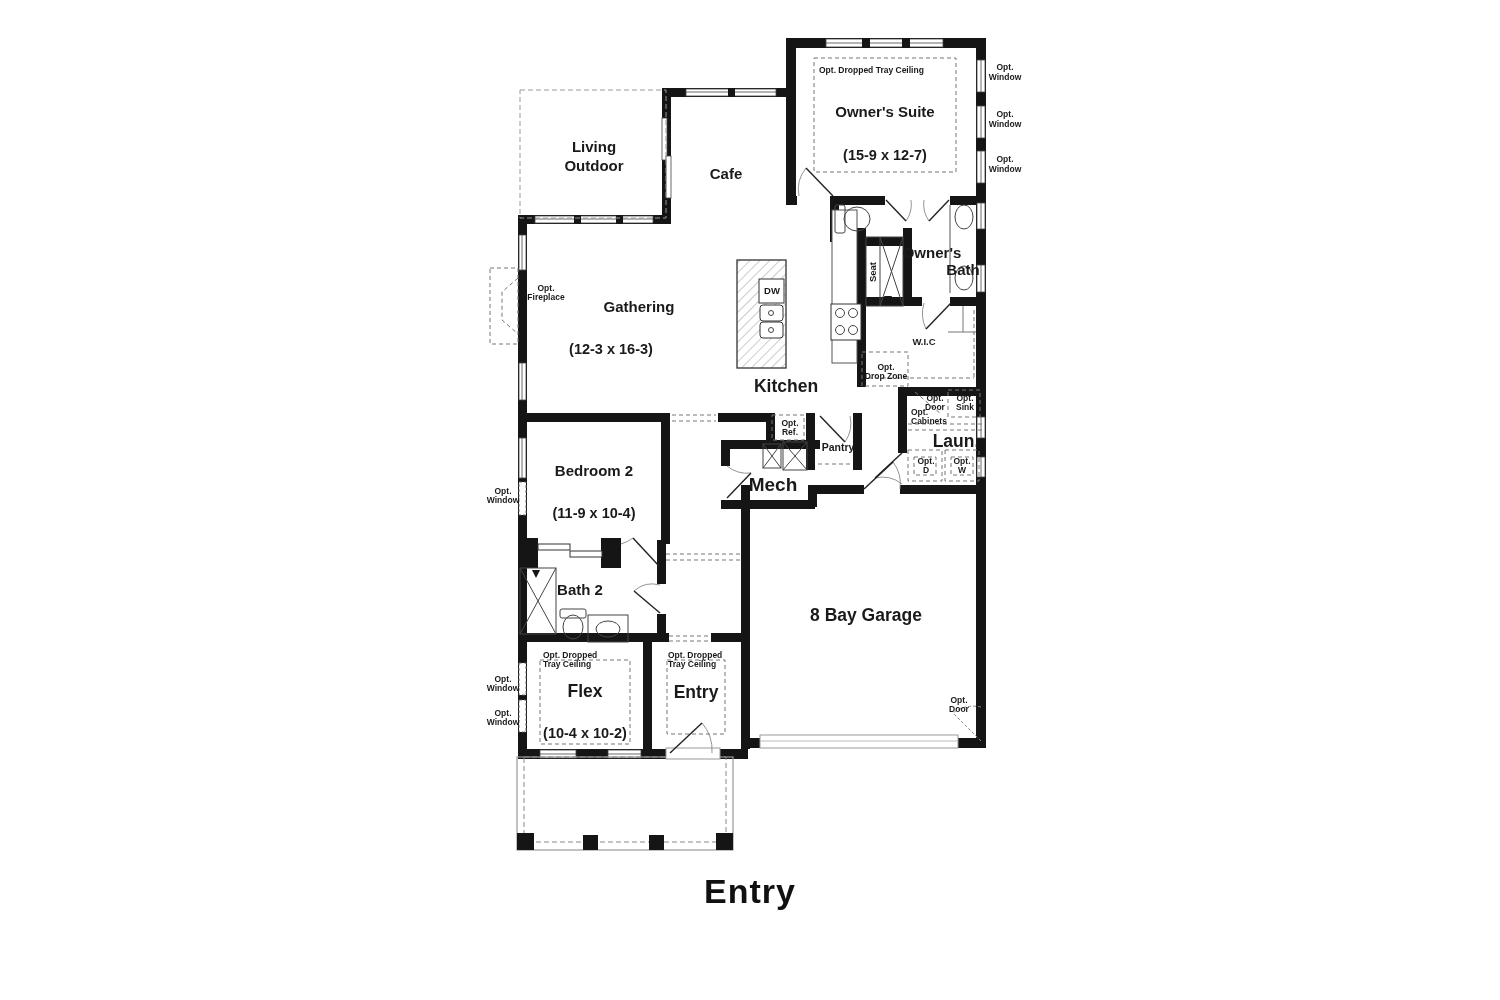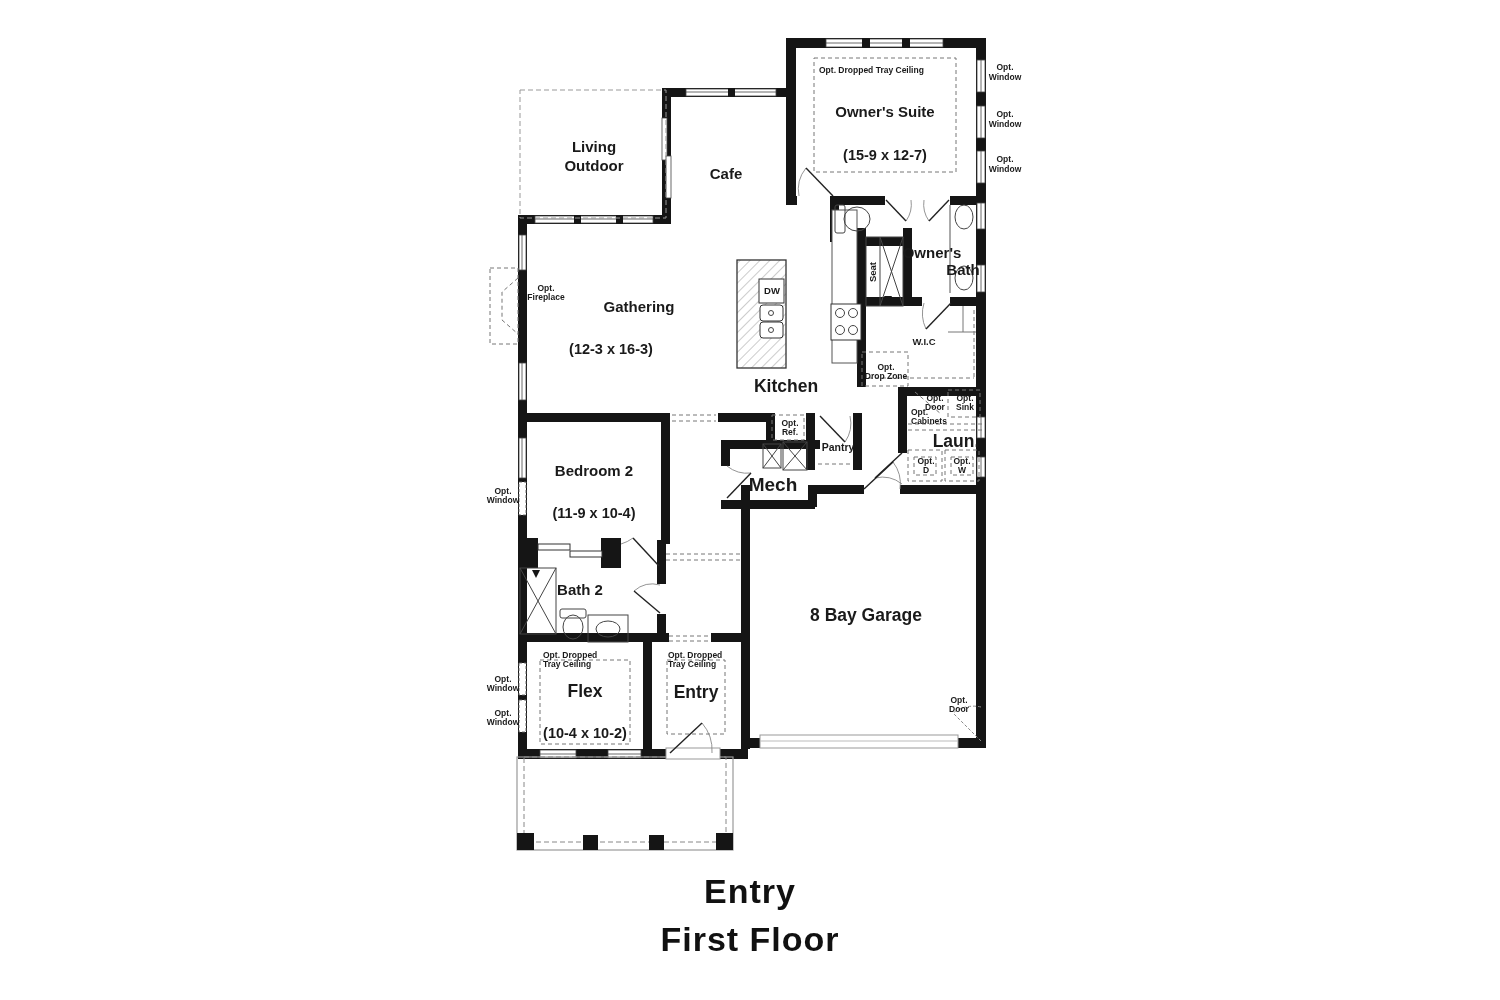--- a/index.html
+++ b/index.html
@@ -362,16 +362,15 @@
 
 <div class="lbl la s8" style="left:668px;top:651px">Opt. Dropped</div>
 <div class="lbl la s8" style="left:668px;top:660px">Tray Ceiling</div>
 <div class="lbl s17" style="left:696px;top:692px">Entry</div>
 
 <div class="lbl s17" style="left:866px;top:615px">8 Bay Garage</div>
 <div class="lbl s8" style="left:959px;top:700px">Opt.</div>
 <div class="lbl s8" style="left:959px;top:709px">Door</div>
 
 <div class="title" style="top:872px">Entry</div>
-<div class="title" style="top:920px">First Floor</div>
 
 
 </div>
 
 </body></html>

